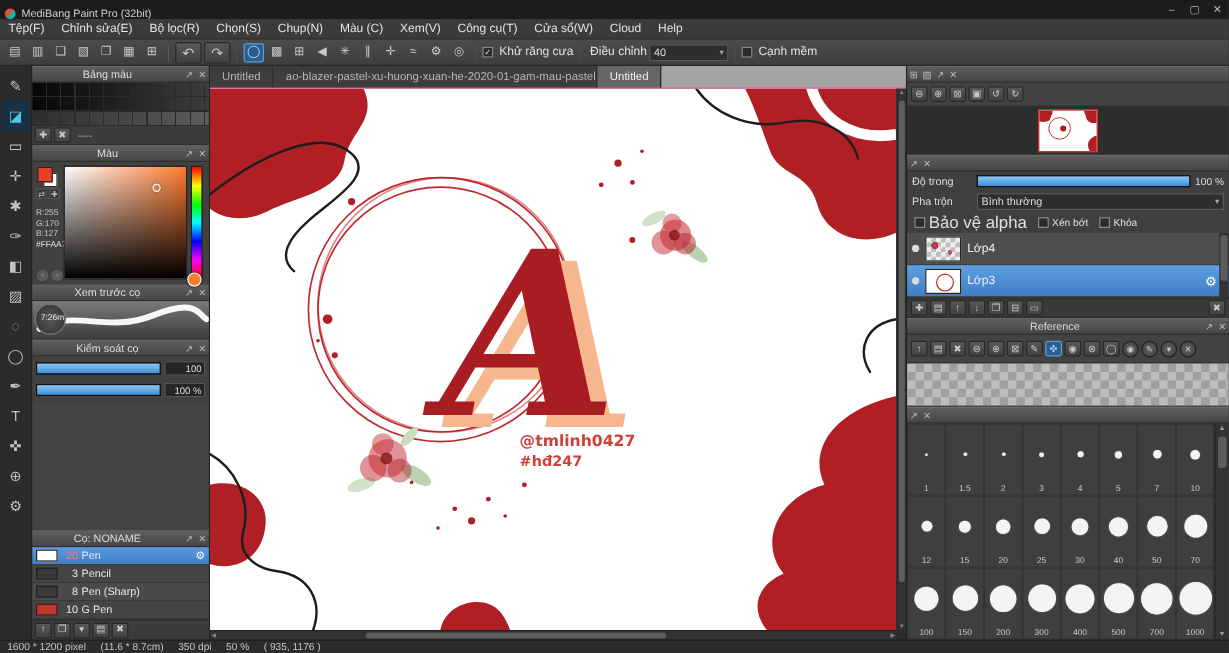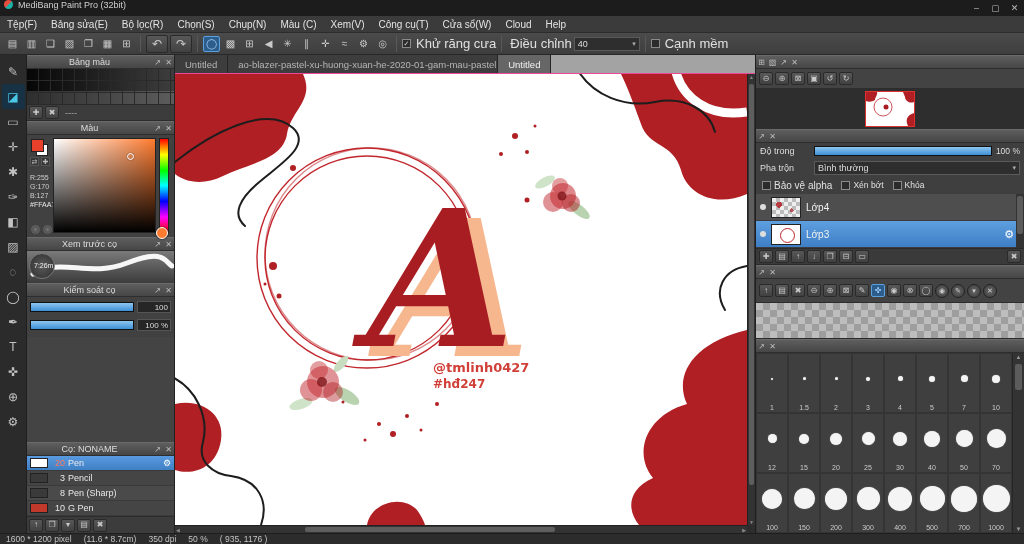--- a/index.html
+++ b/index.html
@@ -1,37 +1,37 @@
 <!DOCTYPE html>
 <html><head>
 <meta charset="utf-8">
 <style>
   *{margin:0;padding:0;box-sizing:border-box}
   html,body{width:1024px;height:544px;overflow:hidden}
   body{font-family:"Liberation Sans",sans-serif;background:#333;position:relative;color:#ddd;-webkit-font-smoothing:antialiased}
 
   
-  .titlebar{position:absolute;top:0;left:0;right:0;height:16px;background:#1c1c1c;display:flex;align-items:flex-start;padding-left:4px;font-size:9px;color:#cfcfcf}
+  .titlebar{position:absolute;top:0;left:0;right:0;height:16px;background:#1c1c1c;display:flex;align-items:flex-end;padding-left:4px;font-size:9px;color:#cfcfcf}
   .appicon{width:9px;height:9px;border-radius:50%;background:linear-gradient(135deg,#e74c3c 48%,#18b2a8 52%);margin-right:5px}
   .wbtns{margin-left:auto;display:flex}
   .wbtn{width:19px;height:16px;display:flex;align-items:center;justify-content:center;font-size:9px;color:#bbb}
 
   
   .menubar{position:absolute;top:16px;left:0;right:0;height:17px;background:#3b3b3b;display:flex;align-items:center;font-size:10px;color:#e3e3e3;border-bottom:1px solid #2c2c2c}
   .mitem{padding:0 7px;height:100%;display:flex;align-items:center}
 
   
   .toolbar{position:absolute;top:33px;left:0;right:0;height:22px;background:linear-gradient(#4b4b4b,#3e3e3e);border-bottom:1px solid #272727;display:flex;align-items:center;padding-left:4px;gap:2px}
   .icbtn{width:17px;height:16px;display:flex;align-items:center;justify-content:center;color:#c9c9c9;font-size:10px;line-height:1}
   .raised{background:linear-gradient(#585858,#414141);border:1px solid #2a2a2a;border-radius:2px}
   .icbtn.big{width:22px;height:18px;font-size:12px}
   .icbtn.act{background:#2d5d8b;border:1px solid #5aa0e0;color:#9fd2ff;border-radius:2px}
   .tsep{width:1px;height:16px;background:#2a2a2a;margin:0 3px;border-right:1px solid #585858}
   .cb{width:9px;height:9px;border:1px solid #8a8a8a;background:#2b2b2b;display:inline-flex;align-items:center;justify-content:center;font-size:7px;color:#ddd}
-  .cblbl{font-size:13px;color:#e0e0e0;margin-left:3px}
+  .cblbl{font-size:10px;color:#e0e0e0;margin-left:3px}
   .dd{background:#2e2e2e;border:1px solid #5a5a5a;color:#ddd;font-size:9px;height:14px;display:flex;align-items:center;justify-content:space-between;padding:0 3px}
   .dd .da{font-size:7px;color:#aaa;margin-left:4px}
 
   
   .toolstrip{position:absolute;left:0;top:55px;width:27px;bottom:11px;background:#2b2b2b;border-right:1px solid #1f1f1f;display:flex;flex-direction:column;align-items:center;padding-top:4px}
   .tool{width:23px;height:25px;display:flex;align-items:center;justify-content:center;font-size:12px;color:#c2c2c2}
   .tool.sel{color:#4bc8e8;background:#173244;border-radius:2px}
 
   
   .ph{height:14px;display:flex;align-items:center;background:linear-gradient(#5e5e5e,#464646);border-top:1px solid #6b6b6b;border-bottom:1px solid #2e2e2e;color:#ddd;font-size:9px;flex:0 0 auto}
@@ -165,21 +165,21 @@
   <span>MediBang Paint Pro (32bit)</span>
   <span class="wbtns">
     <span class="wbtn">–</span>
     <span class="wbtn">▢</span>
     <span class="wbtn">✕</span>
   </span>
 </div>
 
 <div class="menubar">
   <span class="mitem">Tệp(F)</span>
-  <span class="mitem">Bảng sửa(E)</span>
+  <span class="mitem">Chỉnh sửa(E)</span>
   <span class="mitem">Bộ lọc(R)</span>
   <span class="mitem">Chọn(S)</span>
   <span class="mitem">Chụp(N)</span>
   <span class="mitem">Màu (C)</span>
   <span class="mitem">Xem(V)</span>
   <span class="mitem">Công cụ(T)</span>
   <span class="mitem">Cửa sổ(W)</span>
   <span class="mitem">Cloud</span>
   <span class="mitem">Help</span>
 </div>
@@ -478,21 +478,21 @@
   <div class="blrow">
     <span class="lbl" style="width:50px">Pha trộn</span>
     <span class="dd">
       <span>Bình thường</span>
       <span class="da">▾</span>
     </span>
   </div>
   <div class="ckrow">
     <span class="ckitem">
       <span class="cb"></span>
-      <span class="cblbl" style="font-size:10px">Bảo vệ alpha</span>
+      <span class="cblbl" style="font-size:14px">Bảo vệ alpha</span>
     </span>
     <span class="ckitem">
       <span class="cb"></span>
       <span class="cblbl" style="font-size:8.5px">Xén bớt</span>
     </span>
     <span class="ckitem">
       <span class="cb"></span>
       <span class="cblbl" style="font-size:8.5px">Khóa</span>
     </span>
   </div>
@@ -518,20 +518,21 @@
     <span class="icbtn sm raised">↑</span>
     <span class="icbtn sm raised">↓</span>
     <span class="icbtn sm raised">❐</span>
     <span class="icbtn sm raised">⊟</span>
     <span class="icbtn sm raised">▭</span>
     <span class="sp"></span>
     <span class="icbtn sm raised">✖</span>
   </div>
 
   <div class="ph">
+    <span class="pt">Reference</span>
     <span class="pic">↗</span>
     <span class="pic">✕</span>
   </div>
   <div class="reftb">
     <span class="icbtn sm raised">↑</span>
     <span class="icbtn sm raised">▤</span>
     <span class="icbtn sm raised">✖</span>
     <span class="icbtn sm raised">⊖</span>
     <span class="icbtn sm raised">⊕</span>
     <span class="icbtn sm raised">⊠</span>

